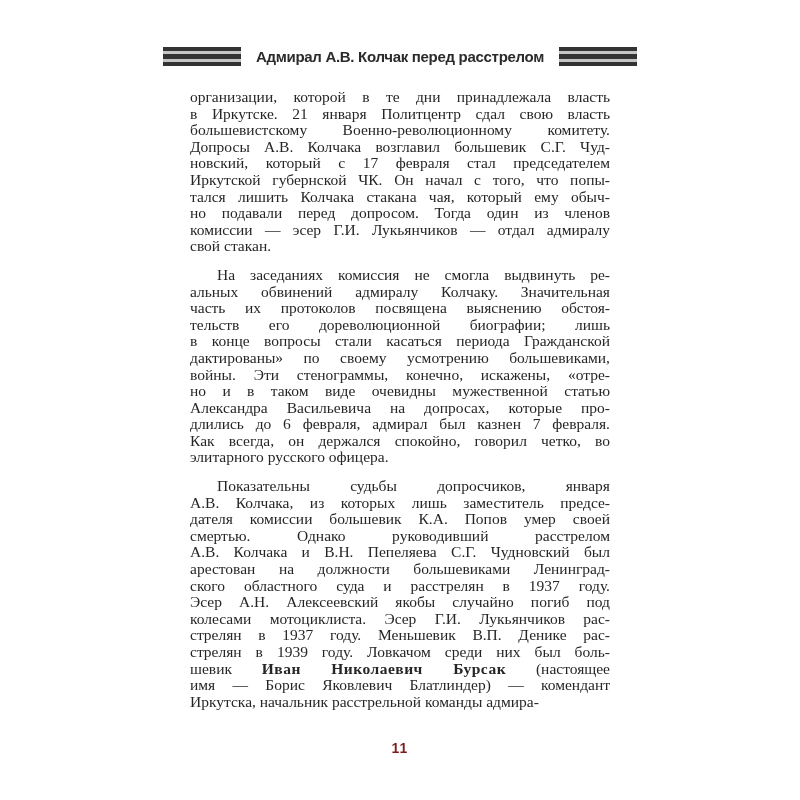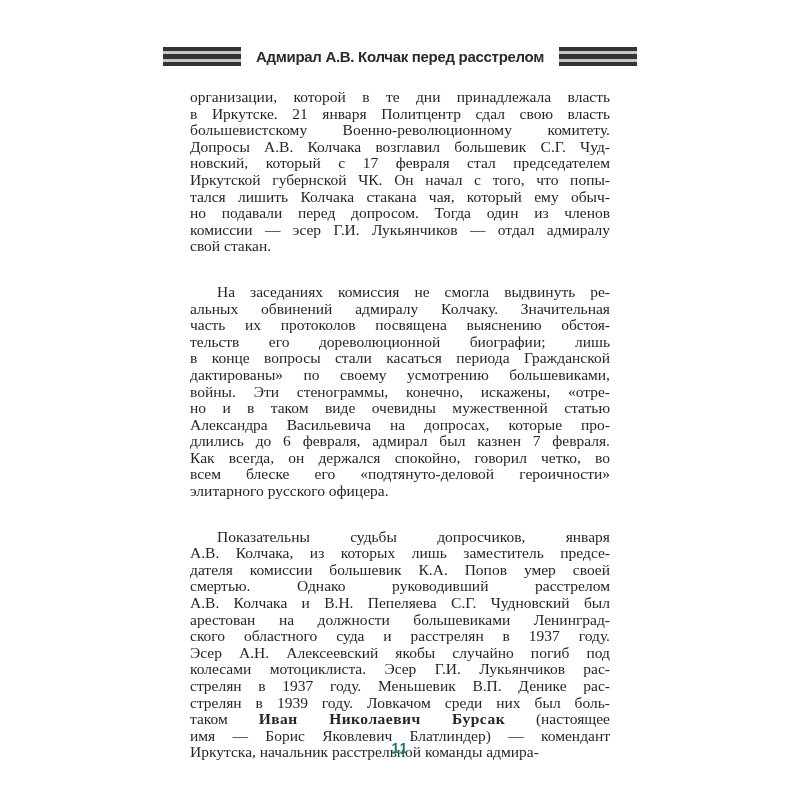--- a/index.html
+++ b/index.html
@@ -45,40 +45,40 @@
   .body-col {
     position: absolute;
     left: 190px;
     top: 89px;
     width: 420px;
   }
   .para {
     font-size: 15.5px;
     line-height: 16.6px;
   }
-  .para + .para { margin-top: 29px; }
+  .para + .para { margin-top: 12px; }
   .line {
     text-align: justify;
     text-align-last: justify;
     white-space: normal;
   }
   .line.last { text-align-last: left; }
   .line.ind { text-indent: 27px; }
   .b { font-weight: 700; letter-spacing: 0.5px; }
   
   .folio {
     position: absolute;
     top: 740px;
     left: 0;
     right: 0;
     text-align: center;
     font-family: "Liberation Sans", sans-serif;
     font-weight: 700;
     font-size: 14px;
-    color: #0f766e;
+    color: #7f1d1d;
     letter-spacing: 1px;
   }
 </style>
 </head>
 <body>
 
 <div class="page">
 
   <div class="header">
     <div class="rule"></div>
@@ -106,37 +106,36 @@
       <div class="line">альных обвинений адмиралу Колчаку. Значительная</div>
       <div class="line">часть их протоколов посвящена выяснению обстоя-</div>
       <div class="line">тельств его дореволюционной биографии; лишь</div>
       <div class="line">в конце вопросы стали касаться периода Гражданской</div>
       <div class="line">дактированы» по своему усмотрению большевиками,</div>
       <div class="line">войны. Эти стенограммы, конечно, искажены, «отре-</div>
       <div class="line">но и в таком виде очевидны мужественной статью</div>
       <div class="line">Александра Васильевича на допросах, которые про-</div>
       <div class="line">длились до 6 февраля, адмирал был казнен 7 февраля.</div>
       <div class="line">Как всегда, он держался спокойно, говорил четко, во</div>
-      <div class="line">всем блеске его «подтянуто-деловой героичности»</div>
       <div class="line last">элитарного русского офицера.</div>
     </div>
 
     <div class="para">
       <div class="line ind">Показательны судьбы допросчиков, января</div>
       <div class="line">А.В. Колчака, из которых лишь заместитель предсе-</div>
       <div class="line">дателя комиссии большевик К.А. Попов умер своей</div>
       <div class="line">смертью. Однако руководивший расстрелом</div>
       <div class="line">А.В. Колчака и В.Н. Пепеляева С.Г. Чудновский был</div>
       <div class="line">арестован на должности большевиками Ленинград-</div>
       <div class="line">ского областного суда и расстрелян в 1937 году.</div>
       <div class="line">Эсер А.Н. Алексеевский якобы случайно погиб под</div>
       <div class="line">колесами мотоциклиста. Эсер Г.И. Лукьянчиков рас-</div>
       <div class="line">стрелян в 1937 году. Меньшевик В.П. Денике рас-</div>
       <div class="line">стрелян в 1939 году. Ловкачом среди них был боль-</div>
-      <div class="line"><span>таком </span><span class="b">Иван Николаевич Бурсак</span><span> (настоящее</span></div>
+      <div class="line"><span>шевик </span><span class="b">Иван Николаевич Бурсак</span><span> (настоящее</span></div>
       <div class="line">имя — Борис Яковлевич Блатлиндер) — комендант</div>
       <div class="line last">Иркутска, начальник расстрельной команды адмира-</div>
     </div>
 
   </div>
 
   <div class="folio">11</div>
 
 </div>
 

